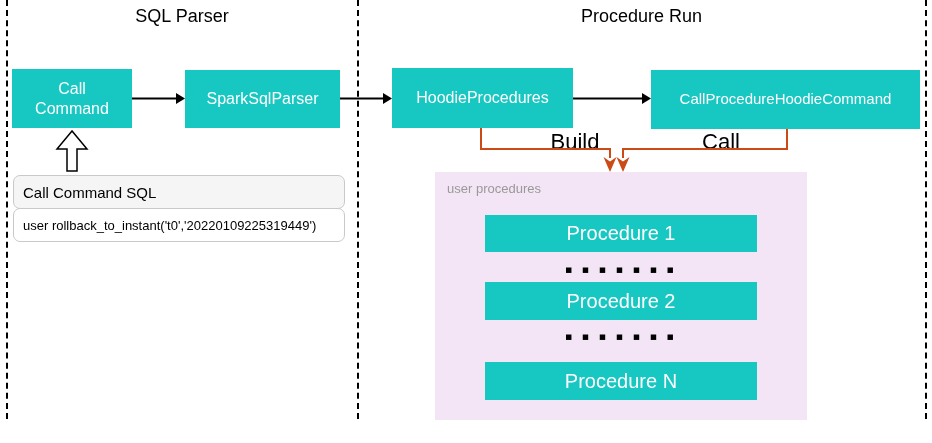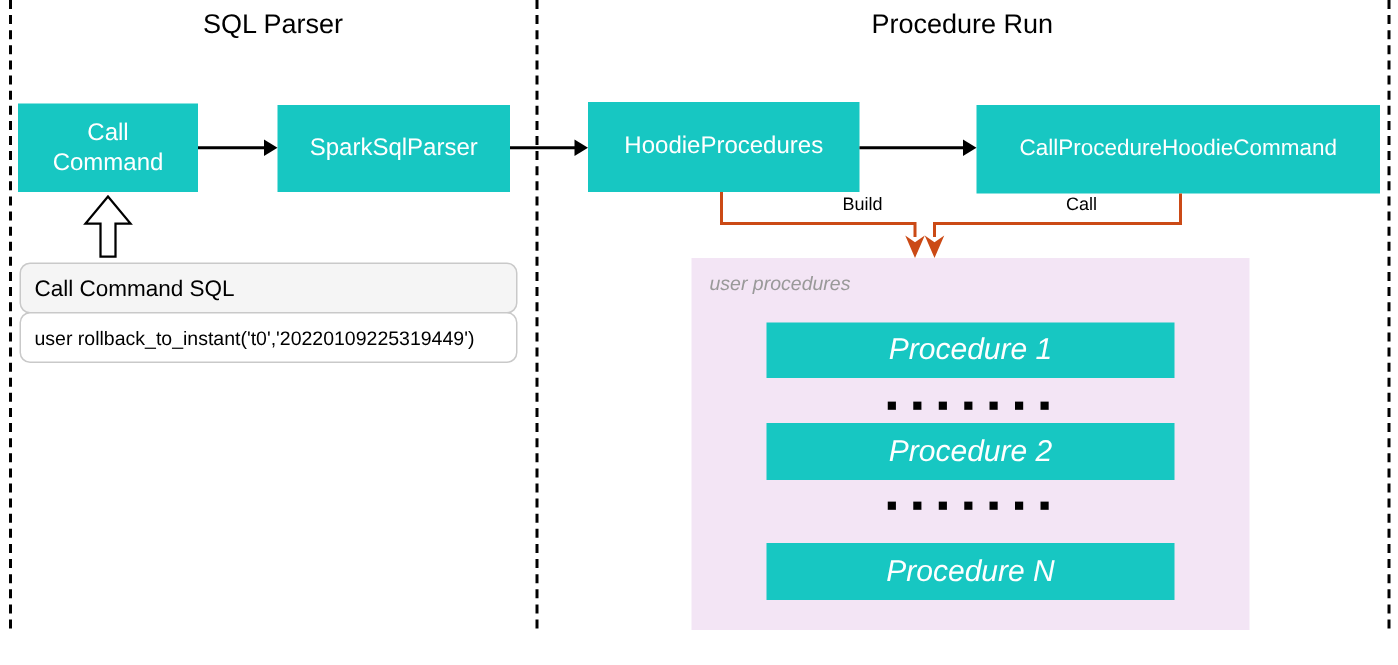--- a/index.html
+++ b/index.html
@@ -16,35 +16,35 @@
   .t-run{left:357px;width:569px;}
 
   .node{position:absolute;background:var(--node-fill,#17c7c2);color:#fff;
         display:flex;align-items:center;justify-content:center;text-align:center;
         font-size:16px;line-height:1.25;}
   .n-cc{left:12px;top:69px;width:120px;height:59px;white-space:pre-line;}
   .n-ssp{left:185px;top:70px;width:155px;height:58px;}
   .n-hp{left:392px;top:68px;width:181px;height:60px;}
   .n-cphc{left:651px;top:70px;width:269px;height:59px;font-size:15px;}
 
-  .edge-label{position:absolute;top:129px;width:62px;font-size:12px;color:#000;text-align:center;}
+  .edge-label{position:absolute;top:129px;width:62px;font-size:22px;color:#000;text-align:center;}
   .lbl-build{left:544px;}
   .lbl-call{left:690px;}
 
   svg.overlay{position:absolute;left:0;top:0;pointer-events:none;}
 
   .sql-panel{position:absolute;left:13px;top:175px;width:332px;}
   .sql-cell{box-sizing:border-box;border:1px solid #c9c9c9;border-radius:7px;background:#fff;
             height:31px;display:flex;align-items:center;padding:16px 9px;margin-top:-1px;
             white-space:nowrap;overflow:hidden;}
   .sql-header{background:#f5f5f5;font-size:15px;color:#000;margin-top:0;}
   .sql-row{font-size:13px;color:#000;}
 
-  .proc-panel{position:absolute;left:461px;top:172px;width:372px;height:248px;
-              background:var(--panel-fill,#f3e5f5);font-style:italic;}
+  .proc-panel{position:absolute;left:435px;top:172px;width:372px;height:248px;
+              background:var(--panel-fill,#f3e5f5);}
   .proc-label{position:absolute;left:12px;top:9px;font-size:13px;color:#999;}
   .proc-item{position:absolute;left:50px;width:272px;height:38px;
              background:var(--node-fill,#17c7c2);color:#fff;
              display:flex;align-items:center;justify-content:center;font-size:20px;}
   .p1{top:43px;height:37px;}
   .p2{top:110px;}
   .pn{top:190px;}
   .dots{position:absolute;left:50px;width:272px;text-align:center;color:#000;
         font-family:"DejaVu Sans",sans-serif;font-size:11px;letter-spacing:3px;line-height:14px;}
   .d1{top:91px;}

